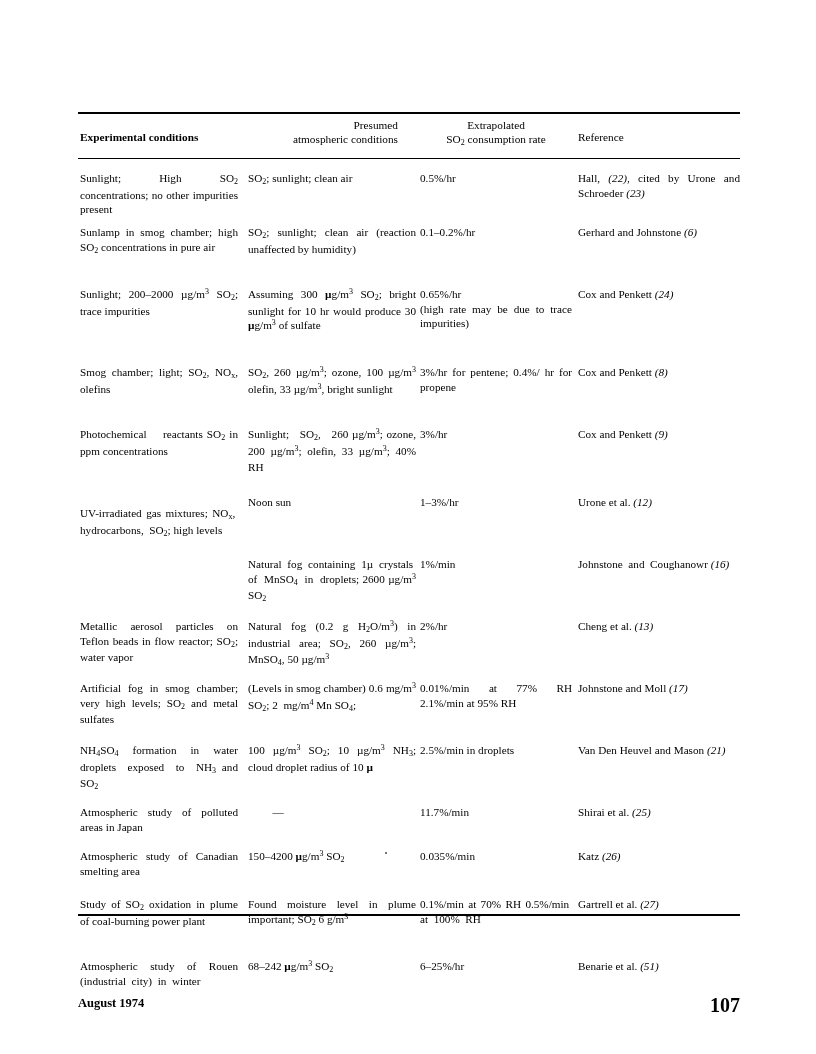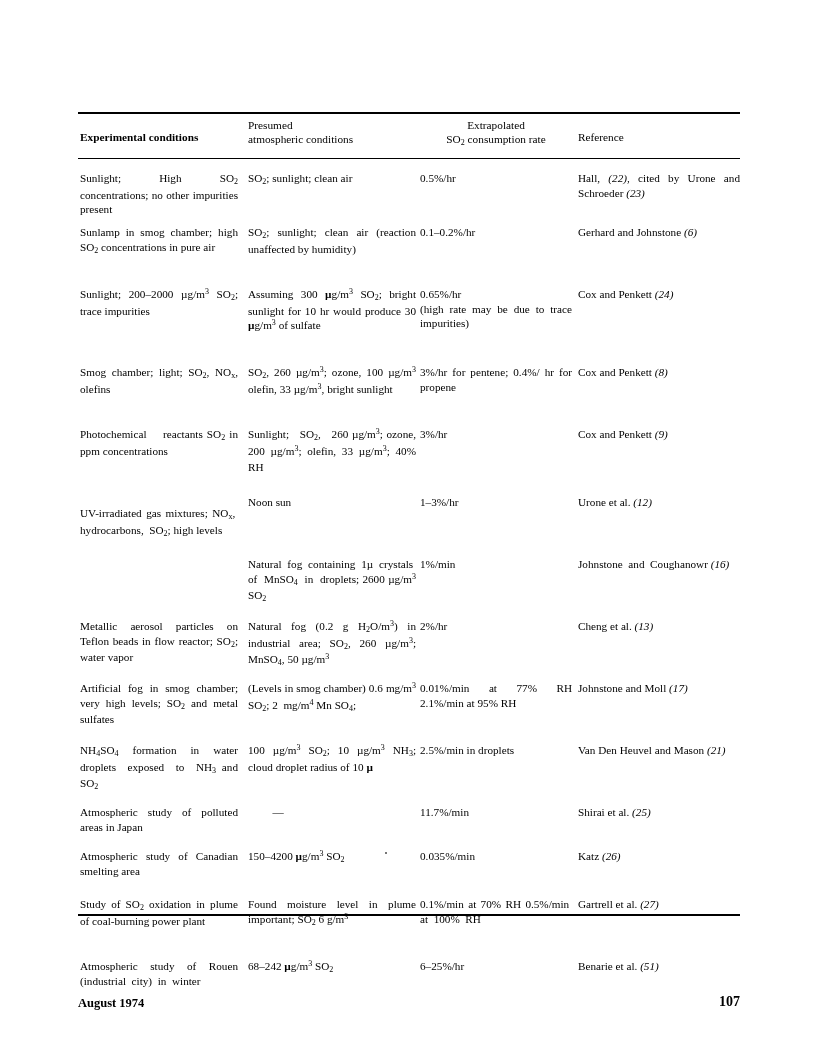--- a/index.html
+++ b/index.html
@@ -57,21 +57,21 @@
     height: 2px;
     background: #000;
   }
   .hdr {
     position: absolute;
     font-size: 11.3px;
     line-height: 13.6px;
   }
   .hdr-c1 { left: 80px;  top: 131px; width: 160px; font-weight: bold; }
   .hdr-c2 { left: 248px; top: 119px; width: 170px; text-align: left; }
-  .hdr-c2 .ctr { display: block; text-align: left; width: 150px; }
+  .hdr-c2 .ctr { display: block; text-align: right; width: 150px; }
   .hdr-c3 { left: 420px; top: 119px; width: 158px; }
   .hdr-c3 .ctr { display: block; text-align: center; width: 152px; }
   .hdr-c4 { left: 578px; top: 131px; width: 160px; }
 
   .rows {
     position: absolute;
     left: 78px;
     top: 163px;
     width: 662px;
   }
@@ -102,21 +102,21 @@
     top: 996px;
     font-weight: bold;
     font-size: 12.5px;
     font-family: "Liberation Serif", serif;
   }
   .footer-right {
     position: absolute;
     right: 76px;
     top: 994px;
     font-weight: bold;
-    font-size: 14px;
+    font-size: 20px;
   }
   .speck {
     position: absolute;
     width: 2px; height: 2px;
     background: #777;
   }
 </style>
 </head>
 <body>
 

